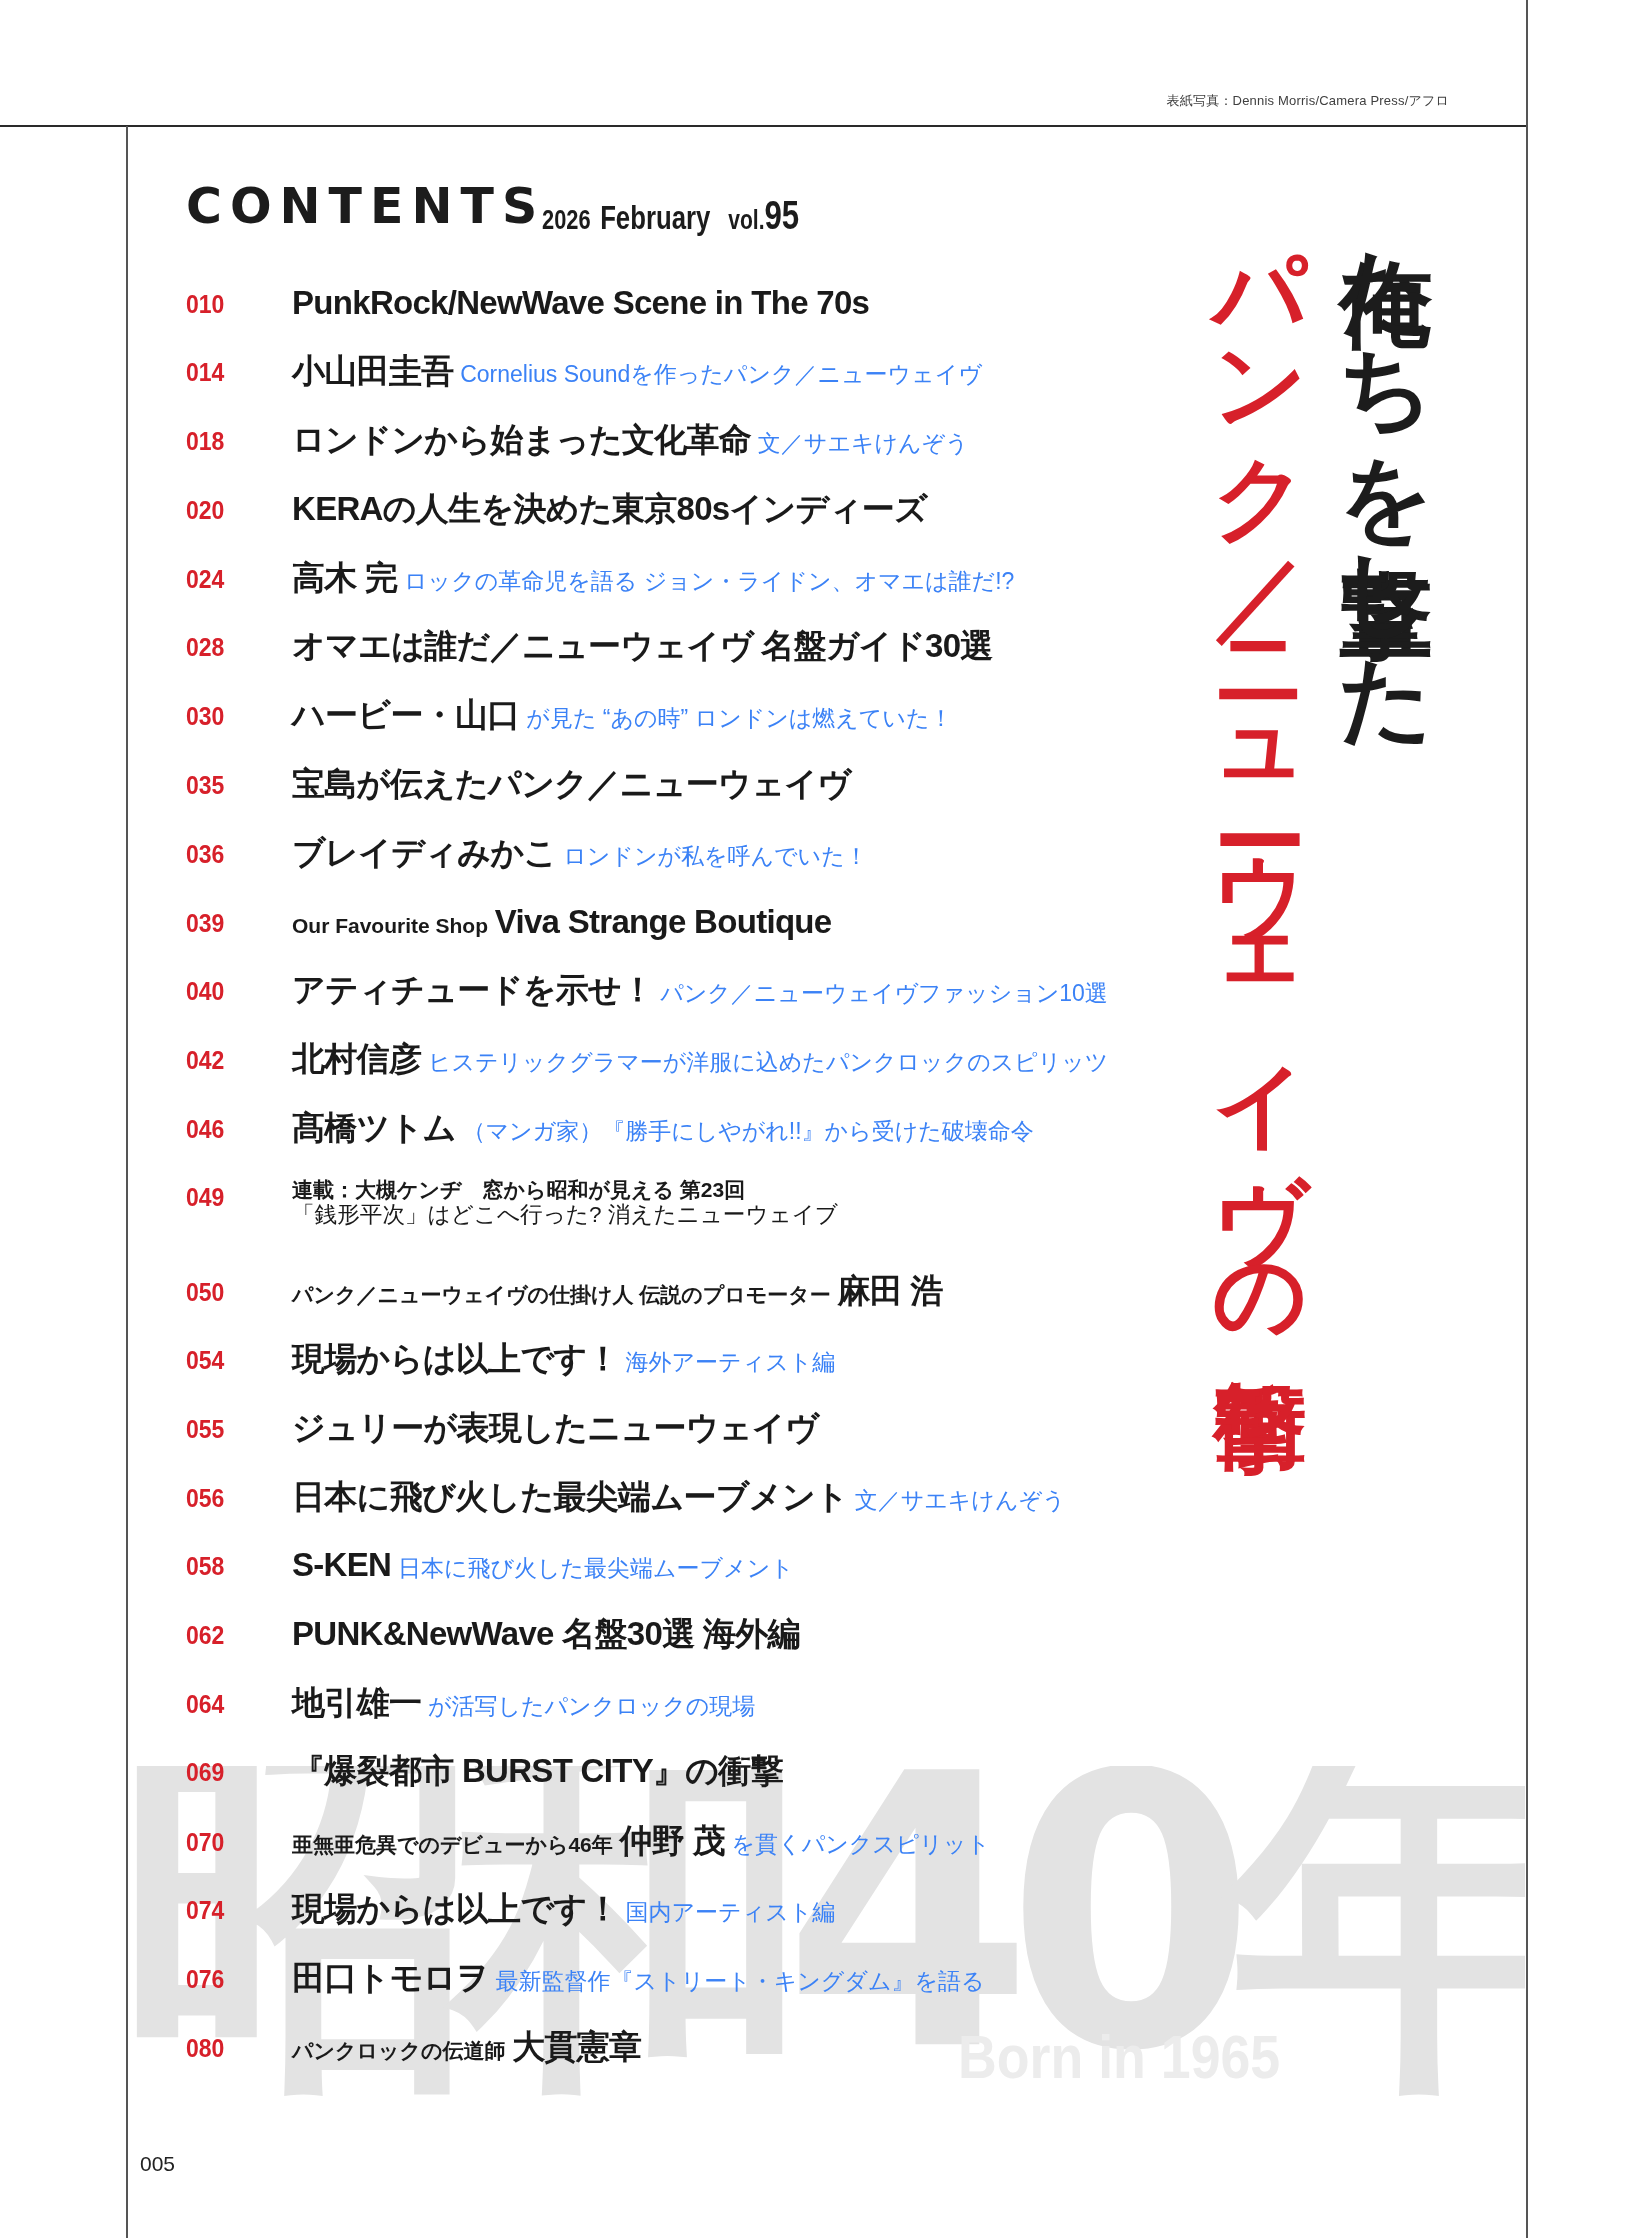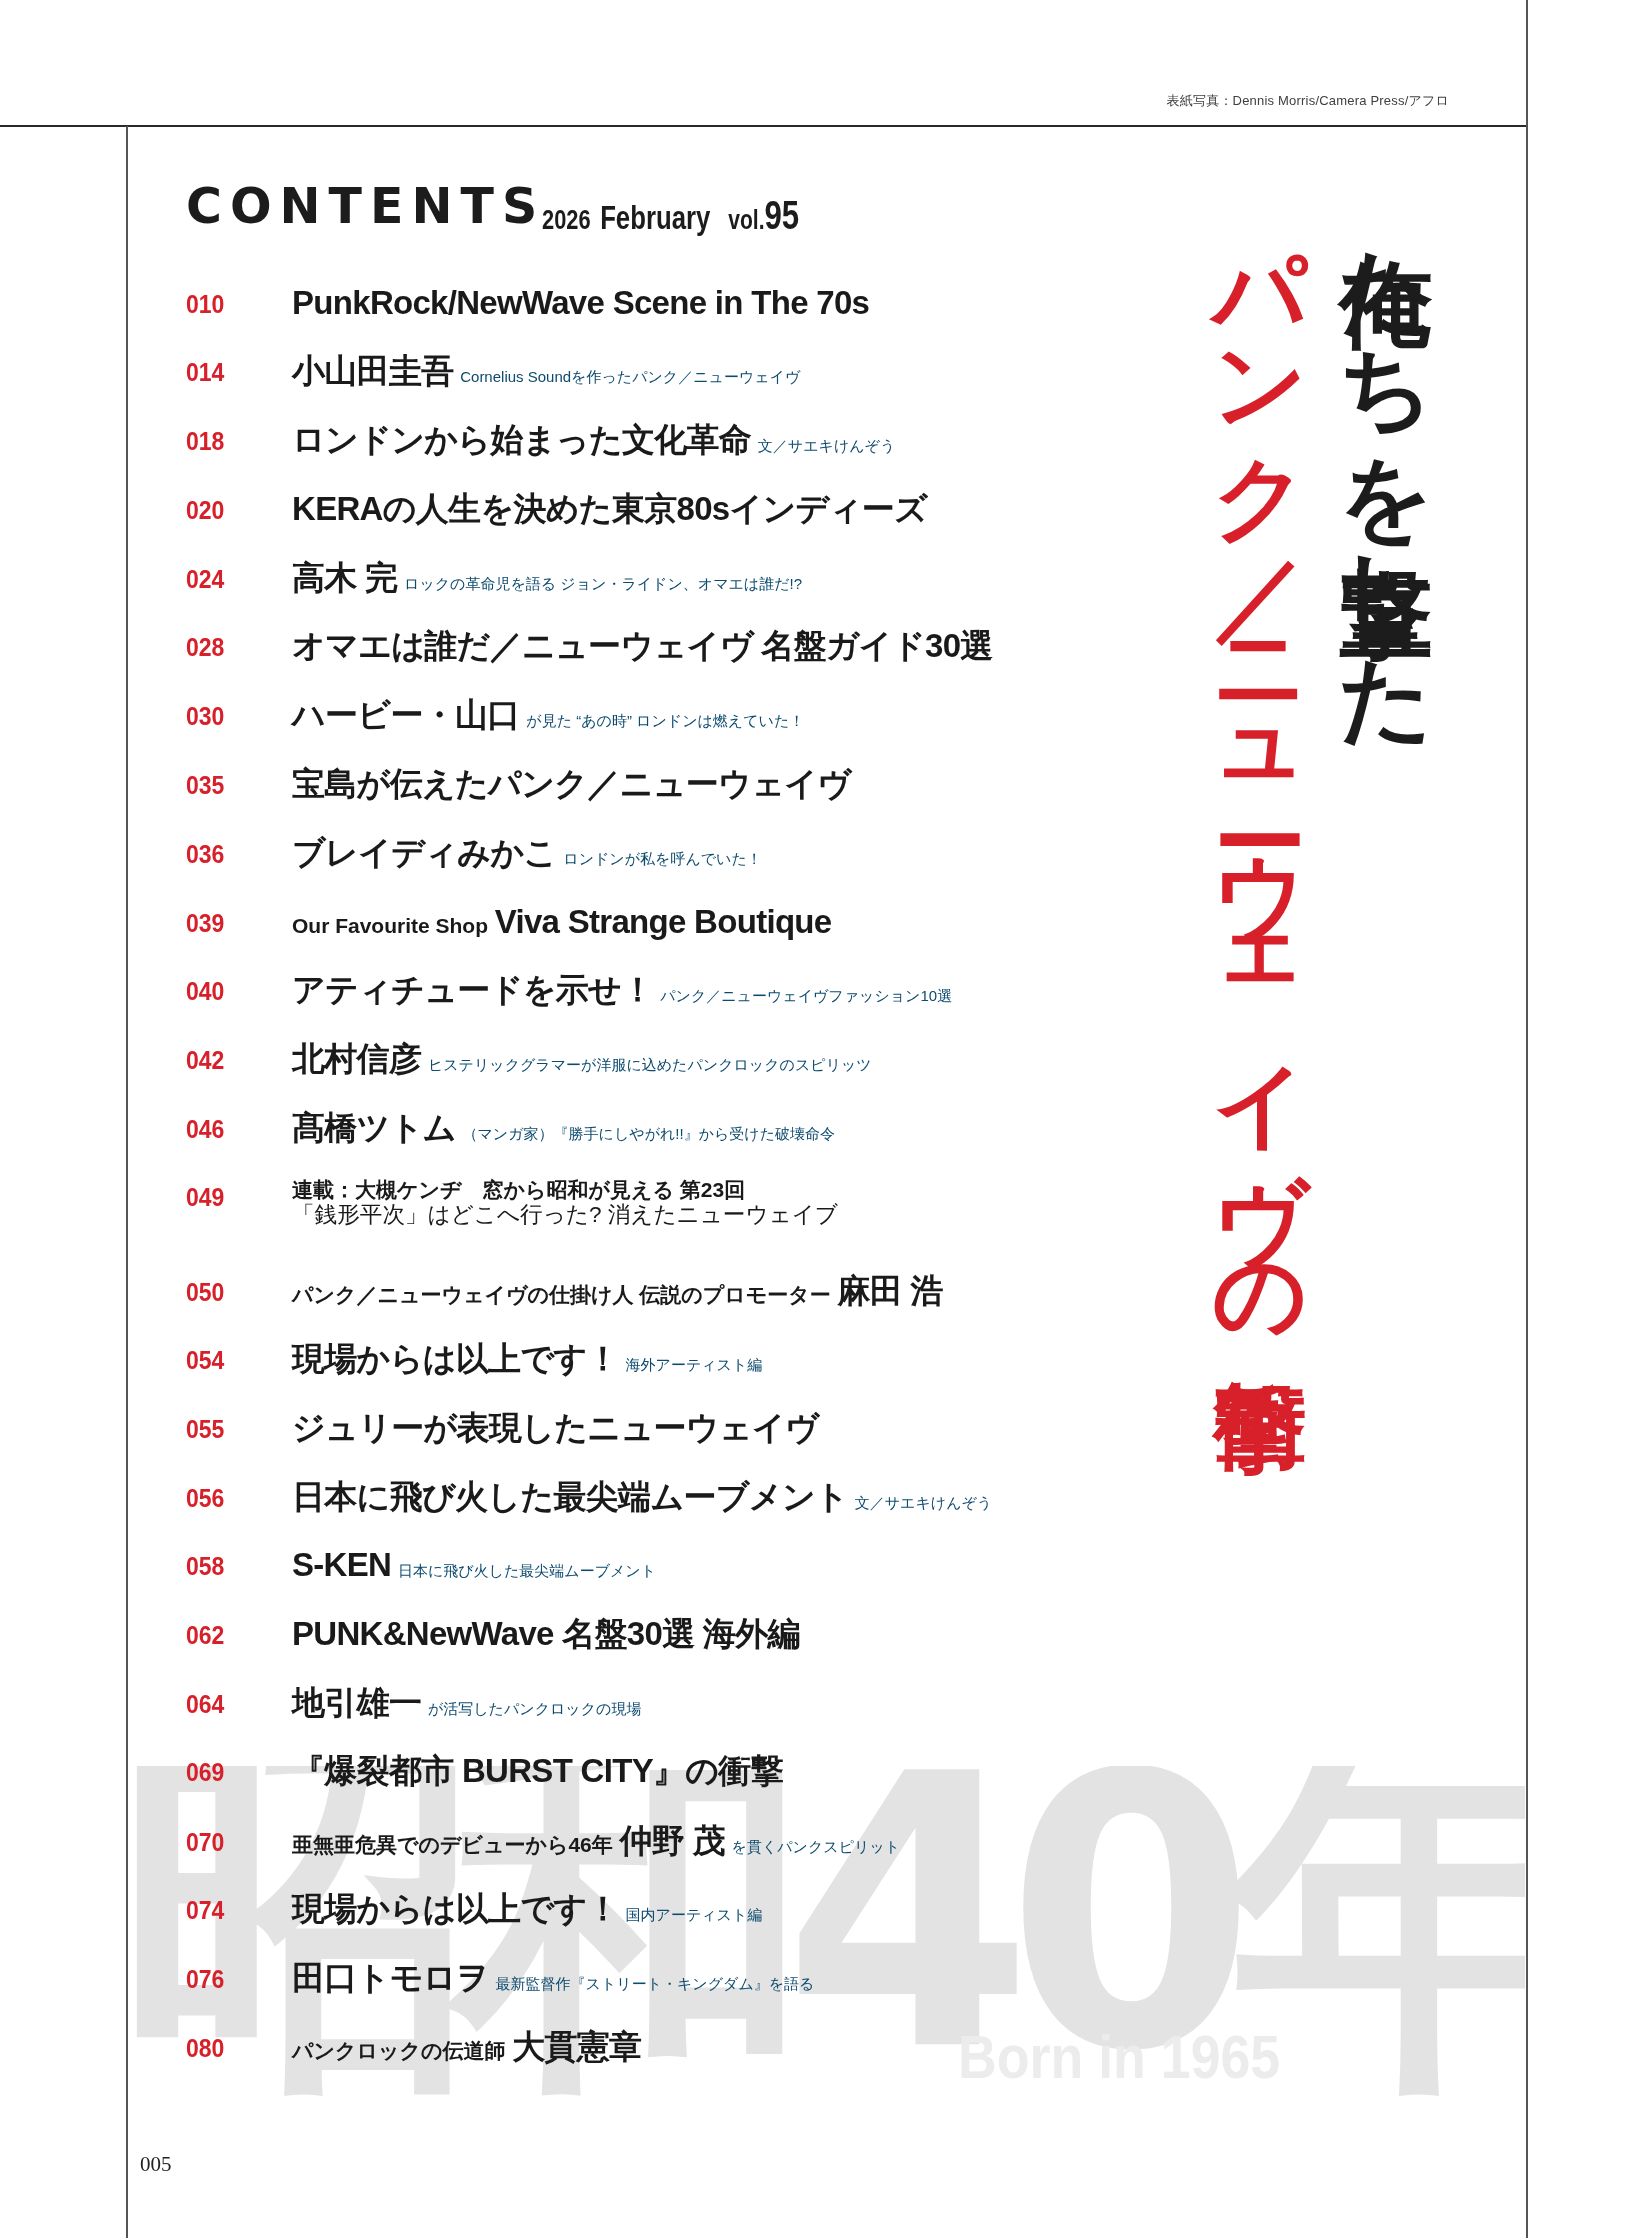--- a/index.html
+++ b/index.html
@@ -32,31 +32,31 @@
   .issue .vol { font-size: 27px; margin-left: 20px; }
   .issue .volnum { font-size: 40px; }
 
   
   .toc { position: absolute; left: 186px; top: 0; width: 998px; }
   .item { position: absolute; left: 0; white-space: nowrap; display: flex; align-items: baseline; }
   .page { position: absolute; left: 0; width: 73px; color: #d7202a; font-weight: 700; font-size: 25px;
           font-family: "Liberation Sans", sans-serif; transform: scaleX(0.92); transform-origin: left; }
   .text { position: absolute; left: 106px; white-space: nowrap; line-height: 1; }
   .big { font-size: 33px; font-weight: 700; color: #1a1a1a; letter-spacing: -0.7px; }
-  .small { font-size: 15px; font-weight: 400; color: #0c4a6e; margin-left: 6.7px; }
+  .small { font-size: 23px; font-weight: 400; color: #3b82f6; margin-left: 6.7px; }
   .sm-first { font-size: 21px; font-weight: 700; margin-right: 6.7px; }
   .line2 { display: block; margin-top: 4px; font-size: 22.6px; }
 
   
   .headline { position: absolute; top: 186px; font-weight: 900; font-family: "DejaVu Sans", sans-serif;
               writing-mode: vertical-rl; text-orientation: upright; line-height: 1; letter-spacing: -2.7px; }
   .headline-black { left: 1340px; font-size: 93px; color: #1c1c1c; }
   .headline-red { left: 1214px; font-size: 93px; color: #d7202a; }
 
-  .page-number { position: absolute; left: 140px; top: 2152px; font-size: 21px; color: #222; font-family: Liberation Serif, serif; }
+  .page-number { position: absolute; left: 140px; top: 2152px; font-size: 21px; color: #222; font-family: Liberation Sans, sans-serif; }
 </style>
 </head>
 <body>
 
 <div class="rule-top"></div>
 <div class="rule-right"></div>
 <div class="rule-left"></div>
 
 <div class="credit">表紙写真：Dennis Morris/Camera Press/アフロ</div>
 

